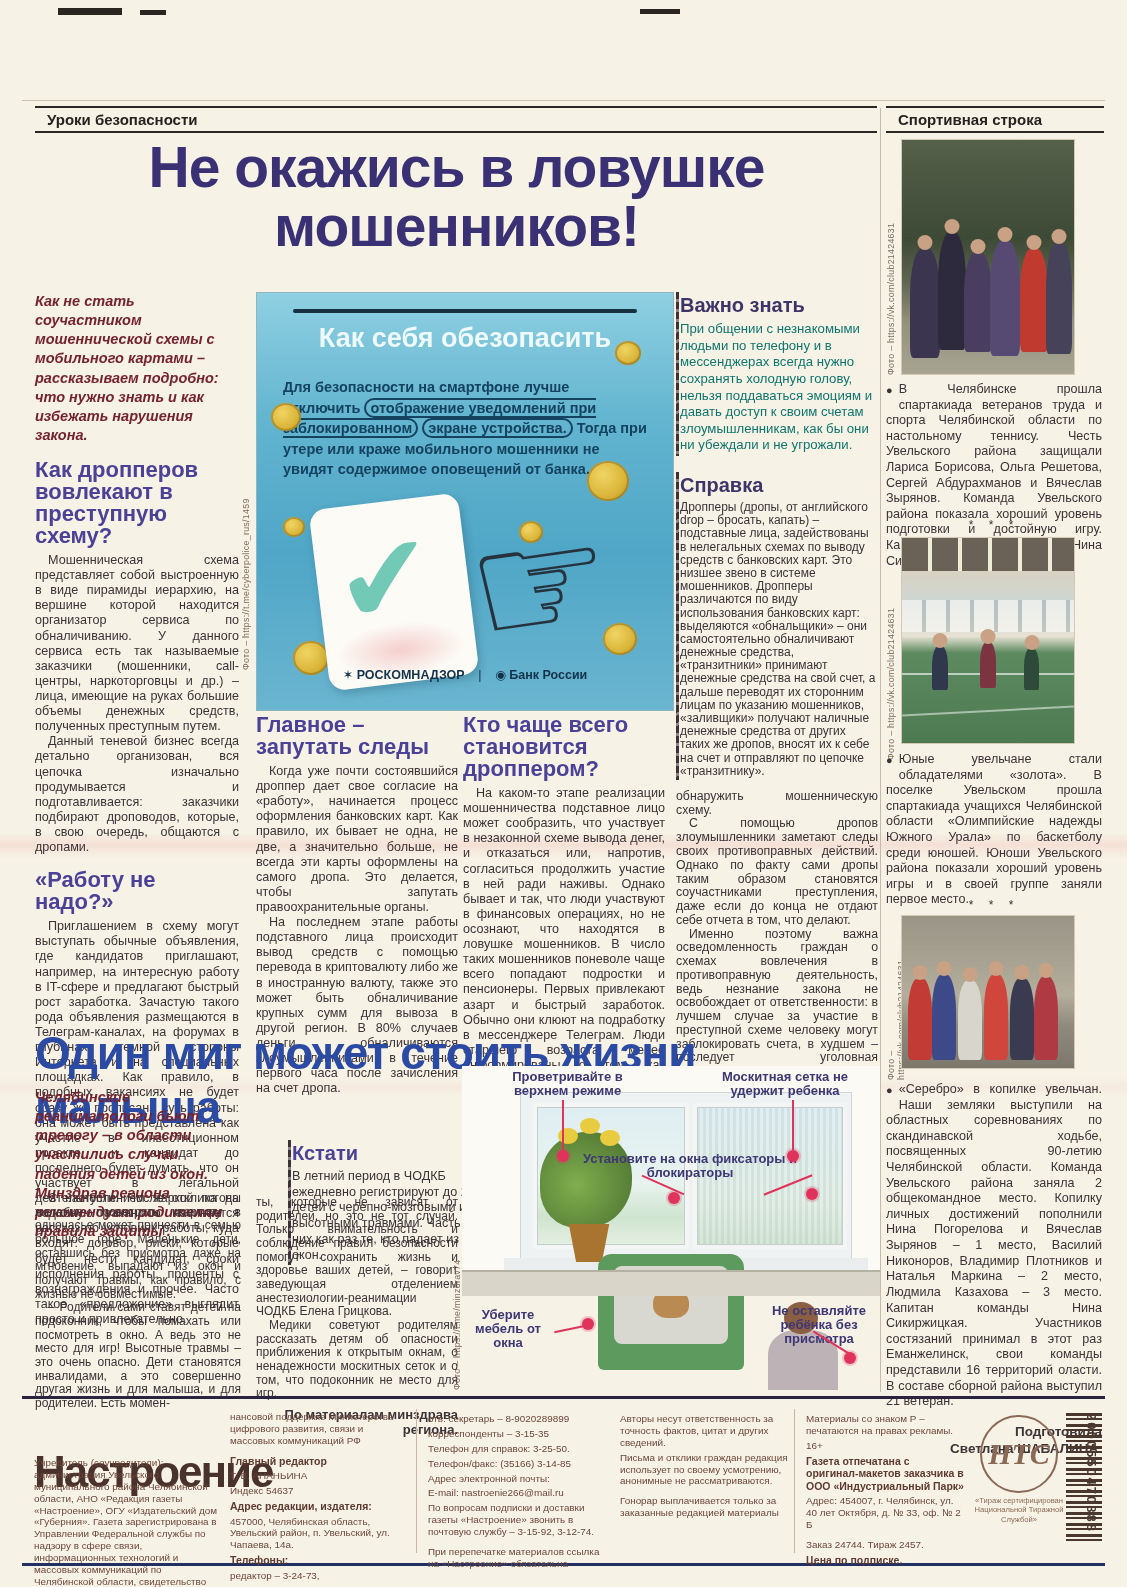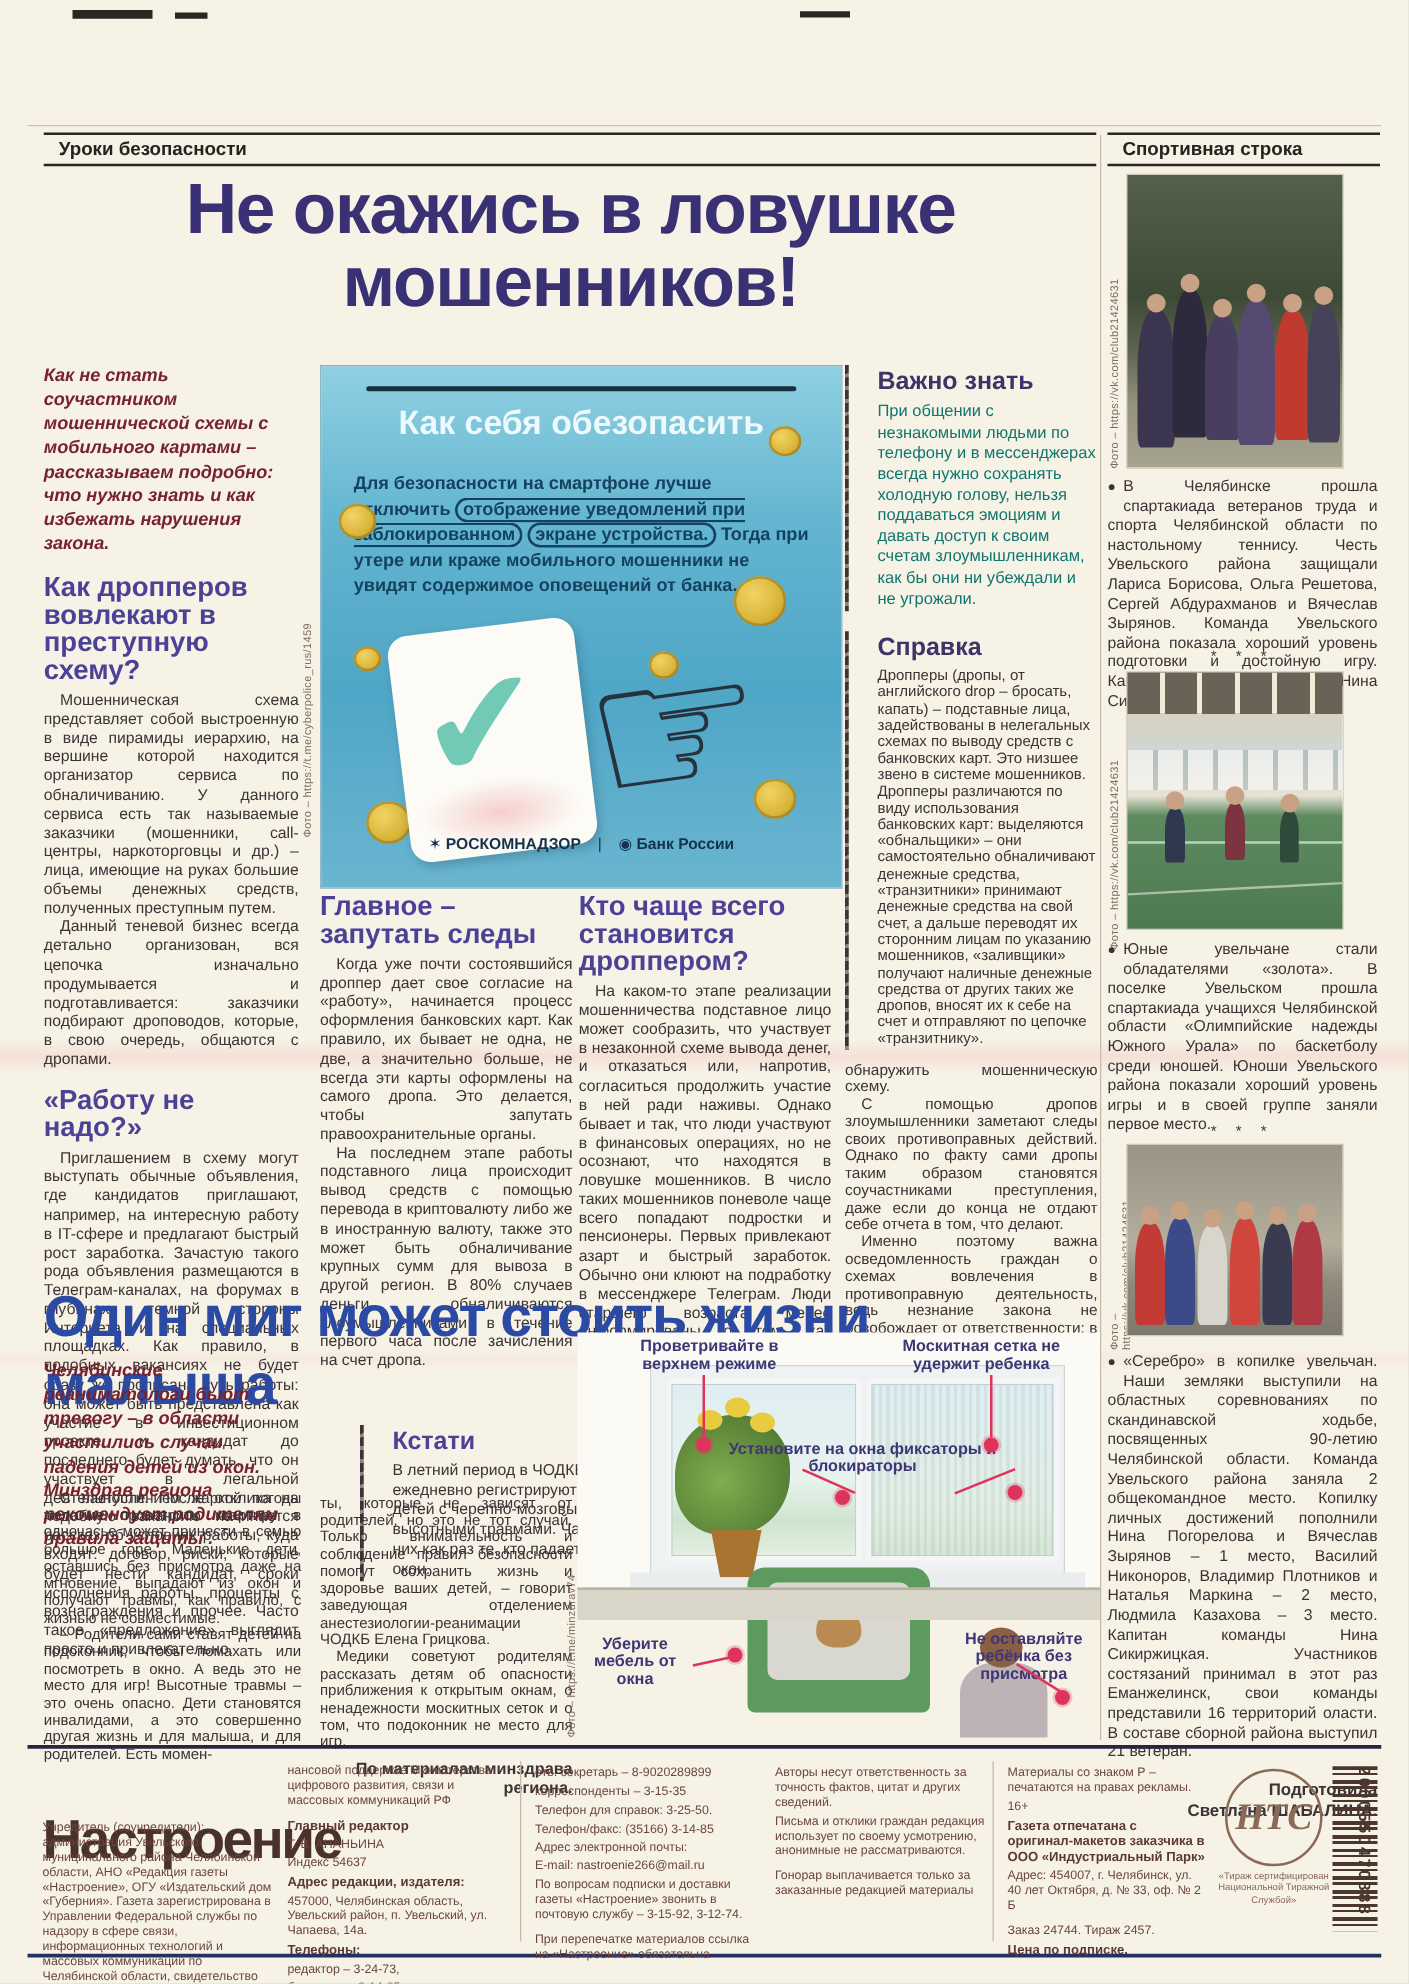--- a/index.html
+++ b/index.html
@@ -19,21 +19,21 @@
   .seclabel{font-size:15px;font-weight:800;color:#272220;border-top:2px solid #2b2724;border-bottom:2px solid #2b2724;padding:3px 10px 3px 12px;}
   .vsep{width:1px;background:#c6bba9;}
   
   .a1head{font-size:57px;line-height:1.04;font-weight:800;color:#3a3175;text-align:center;letter-spacing:-1px;}
   .lead{font-size:14.5px;line-height:1.32;font-weight:700;font-style:italic;color:#77232f;}
   .shead{font-size:22px;line-height:1.0;font-weight:800;color:#4b4196;margin:14px 0 6px 0;}
   .bp{font-size:12.6px;line-height:1.2;text-align:justify;margin:0;text-indent:13px;color:#3b3336;}
   .noind{text-indent:0;}
   .col{position:absolute;}
   
-  .wbox{padding:2px 0 2px 26px;position:relative;}
+  .wbox{padding:2px 0 2px 4px;position:relative;}
   .wbox:before{content:"";position:absolute;left:0;top:0;bottom:0;width:3px;
      background:repeating-linear-gradient(170deg,#3b3336 0 7px,#8a8284 7px 10px);}
   .btitle{font-size:20px;font-weight:800;color:#3d3468;margin:0 0 4px 0;}
   .btext{font-size:13.2px;line-height:1.26;margin:0;color:#0f766e;}
   .btext2{font-size:12px;line-height:1.1;margin:0;color:#3b3336;}
   .cont p{font-size:12.3px;line-height:1.12;}
   .source{font-size:13.5px;font-weight:800;text-align:center;color:#3b3336;margin-top:14px;}
   
   #info1{background:linear-gradient(180deg,#8fd0e2 0%,#63b5d0 30%,#4fa6c6 62%,#6ab5d0 100%);
      border:1px solid #8fb4c2;}

